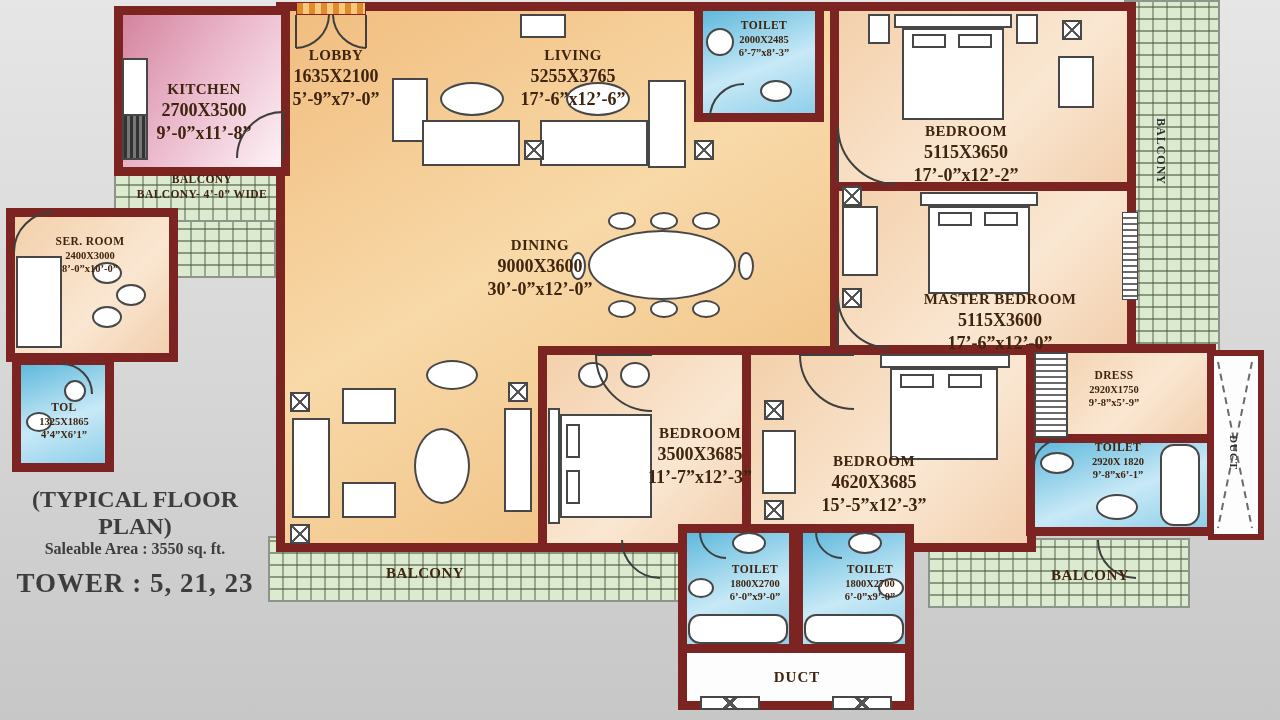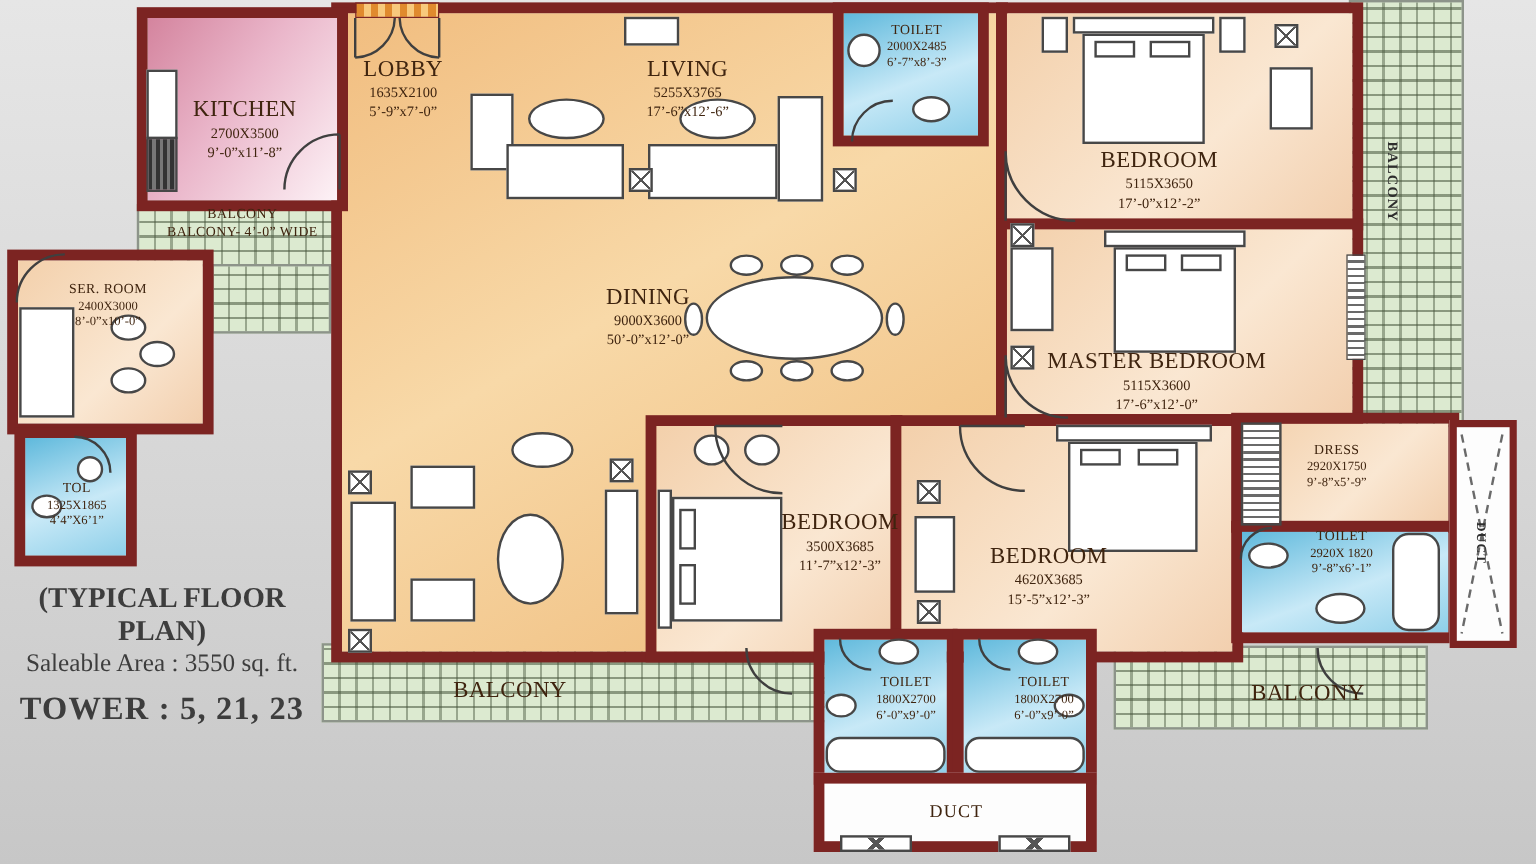--- a/index.html
+++ b/index.html
@@ -15,42 +15,42 @@
   .floor-blue{background:linear-gradient(160deg,#5fb9dc 0%,#c8e9f7 55%,#8ecfe9 100%);}
   .floor-white{background:#fdfdfd;}
   
   .tile{position:absolute;box-sizing:border-box;border:2px solid #8d948a;
         background-color:#dcead0;
         background-image:
           repeating-linear-gradient(0deg, rgba(70,85,60,.0) 0 10px, rgba(70,85,60,.55) 10px 12px),
           repeating-linear-gradient(90deg, rgba(70,85,60,.0) 0 12px, rgba(70,85,60,.45) 12px 14px);}
   
   .lbl{position:absolute;transform:translateX(-50%);text-align:center;color:#3f240f;
-       font-weight:400;line-height:1.28;white-space:nowrap;z-index:30;}
-  .lbl .n{font-size:19px;letter-spacing:.4px;}
-  .lbl .d{font-size:12px;}
+       font-weight:700;line-height:1.28;white-space:nowrap;z-index:30;}
+  .lbl .n{font-size:15px;letter-spacing:.4px;}
+  .lbl .d{font-size:18px;}
   .lbl.sm .n{font-size:11.5px;}
   .lbl.sm .d{font-size:10.5px;}
   .vlbl{position:absolute;color:#2e2e2e;font-weight:700;font-size:12px;letter-spacing:1px;
         transform:rotate(90deg);transform-origin:left top;z-index:30;}
   
   .furn{position:absolute;box-sizing:border-box;border:2px solid #474747;background:#fff;z-index:20;}
   .oval{border-radius:50%;}
   .hatch-h{background:repeating-linear-gradient(180deg,#fff 0 4px,#6a6a6a 4px 6px);}
   .xbox{background:
      linear-gradient(45deg,transparent 46%,#555 46% 54%,transparent 54%),
      linear-gradient(-45deg,transparent 46%,#555 46% 54%,transparent 54%),#fff;}
   .lintel{background:repeating-linear-gradient(90deg,#e08a2e 0 6px,#f8c97c 6px 12px);
           border:1px solid #7c2422;}
   .dark{background:repeating-linear-gradient(90deg,#333 0 3px,#777 3px 6px);}
   
   #title-block{position:absolute;left:0px;top:486px;width:270px;text-align:center;color:#3d3d3d;z-index:40;}
   #title-block .t1{font-size:25px;font-weight:700;letter-spacing:1px;}
   #title-block .t2{font-size:24px;font-weight:700;}
-  #title-block .t3{font-size:21px;font-weight:400;}
+  #title-block .t3{font-size:16px;font-weight:700;}
   #title-block .t4{font-size:27px;font-weight:700;margin-top:10px;letter-spacing:1px;}
   svg.overlay{position:absolute;left:0;top:0;z-index:25;pointer-events:none;}
 </style>
 </head>
 <body>
 
 <div id="canvas">
 
   <div class="tile" style="left:1124px;top:0px;width:96px;height:356px;"></div>
   <div class="vlbl" style="left:1168px;top:118px;">BALCONY</div>
@@ -246,24 +246,24 @@
 
   <div class="lbl sm" style="left:90px;top:234px;">
     <div class="n">SER. ROOM</div>
     <div class="d">2400X3000</div>
     <div class="d">8’-0”x10’-0”</div>
   </div>
 
   <div class="lbl" style="left:540px;top:236px;">
     <div class="n">DINING</div>
     <div class="d">9000X3600</div>
-    <div class="d">50’-0”x12’-0”</div>
-  </div>
-
-  <div class="lbl" style="left:964px;top:290px;">
+    <div class="d">30’-0”x12’-0”</div>
+  </div>
+
+  <div class="lbl" style="left:1000px;top:290px;">
     <div class="n">MASTER BEDROOM</div>
     <div class="d">5115X3600</div>
     <div class="d">17’-6”x12’-0”</div>
   </div>
 
   <div class="lbl sm" style="left:64px;top:400px;">
     <div class="n">TOL</div>
     <div class="d">1325X1865</div>
     <div class="d">4’4”X6’1”</div>
   </div>

